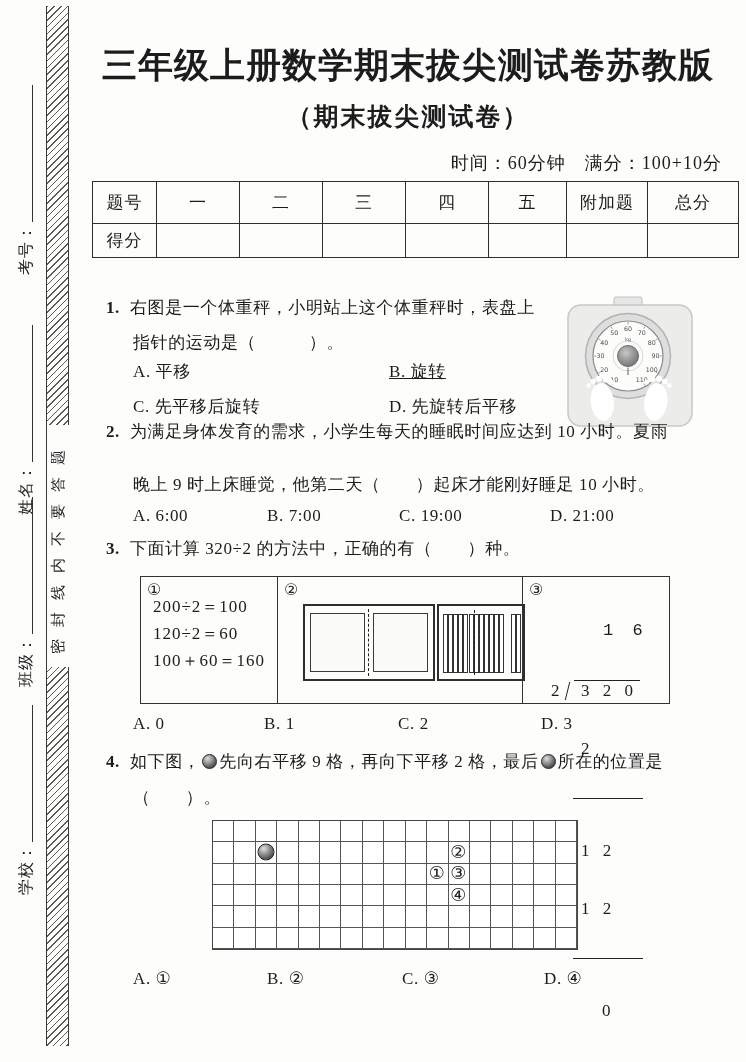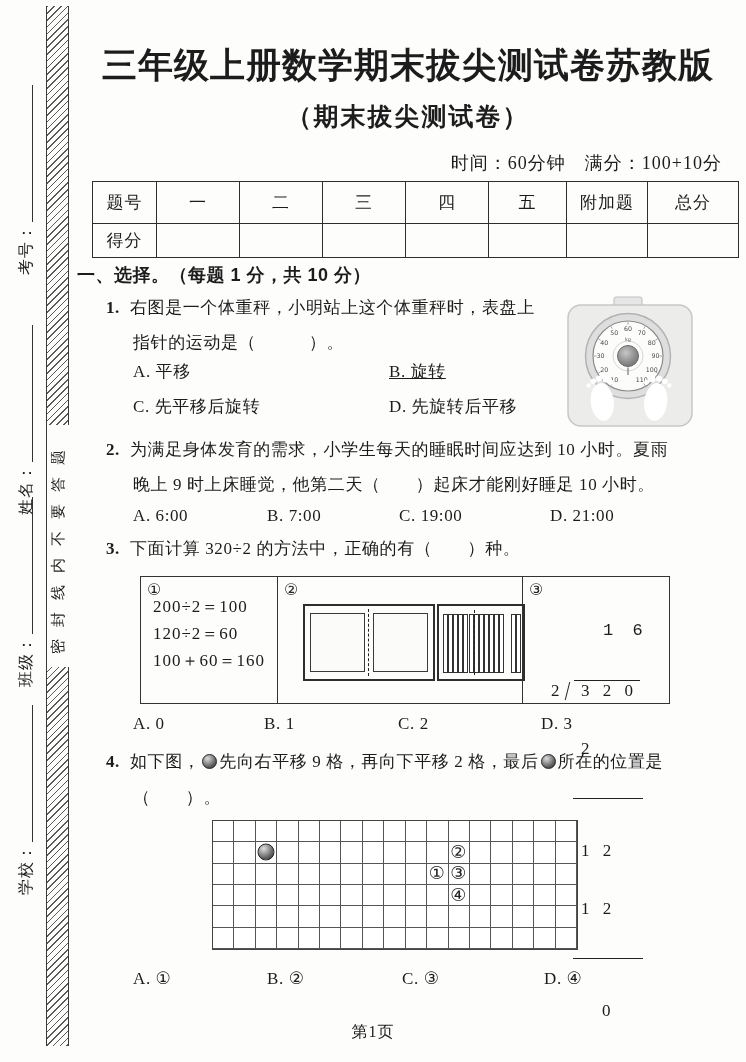--- a/index.html
+++ b/index.html
@@ -147,21 +147,20 @@
           <td></td>
           <td></td>
           <td></td>
           <td></td>
           <td></td>
           <td></td>
         </tr>
   </tbody>
     </table>
 
-  <div class="sec-head">一、选择。（每题 1 分，共 10 分）</div>
 
   <div class="qline" style="left:106px;top:296px;">
     <span class="qnum">1.</span><span>右图是一个体重秤，小明站上这个体重秤时，表盘上</span>
   </div>
   <div class="qline" style="left:133px;top:331px;">指针的运动是（　　　）。</div>
   <div class="optrow q1o1" style="top:360px;padding-left:24px;">
       <div class="opt">A. 平移</div>
       <div class="opt">B. 旋转</div>
     </div>
   <div class="optrow q1o2" style="top:395px;padding-left:25px;">
@@ -222,21 +221,21 @@
         <ellipse cx="90" cy="106" rx="11.5" ry="19"></ellipse>
         <circle cx="101.5" cy="88" r="2.2"></circle>
           <circle cx="96.5" cy="84.5" r="2.8"></circle>
           <circle cx="90.5" cy="82.5" r="3.1"></circle>
           <circle cx="84" cy="84" r="3.1"></circle>
           <circle cx="78.5" cy="87.5" r="2.4"></circle>
       </g>
     </svg>
   </div>
 
-  <div class="qline" style="left:106px;top:438px;">
+  <div class="qline" style="left:106px;top:420px;">
     <span class="qnum">2.</span><span>为满足身体发育的需求，小学生每天的睡眠时间应达到 10 小时。夏雨</span>
   </div>
   <div class="qline" style="left:133px;top:473px;">晚上 9 时上床睡觉，他第二天（　　）起床才能刚好睡足 10 小时。</div>
   <div class="optrow q2o" style="top:506px;">
       <div class="opt">A. 6:00</div>
       <div class="opt">B. 7:00</div>
       <div class="opt">C. 19:00</div>
       <div class="opt">D. 21:00</div>
     </div>
 
@@ -419,14 +418,13 @@
       <span class="gmark" style="left: 67.6471%; top: 41.6667%;">③</span>
       <span class="gmark" style="left: 67.6471%; top: 58.3333%;">④</span>
     </div>
   <div class="optrow q4o" style="top:968px;">
       <div class="opt">A. ①</div>
       <div class="opt">B. ②</div>
       <div class="opt">C. ③</div>
       <div class="opt">D. ④</div>
     </div>
 
-  <div class="footer">第1页</div>
 </div>
 
 </body></html>

